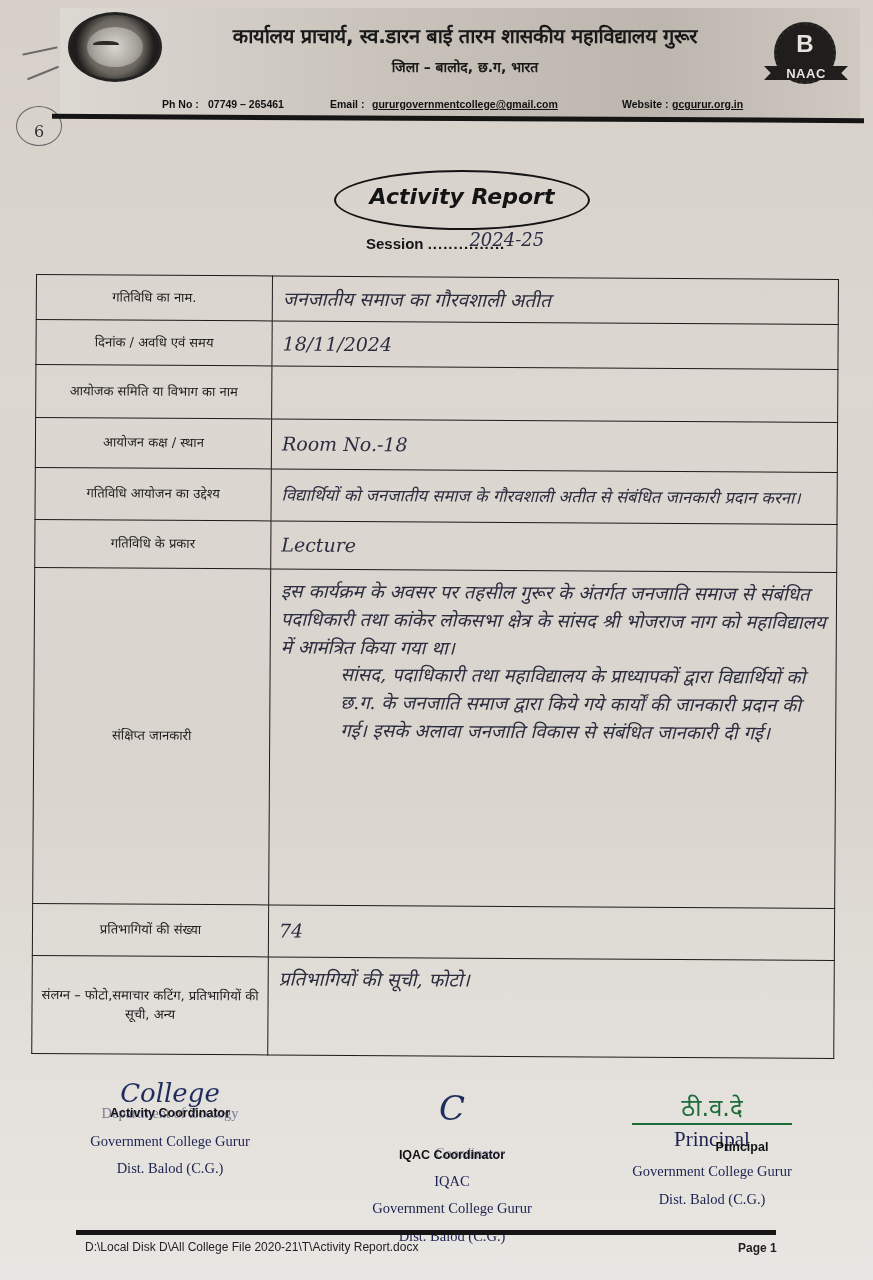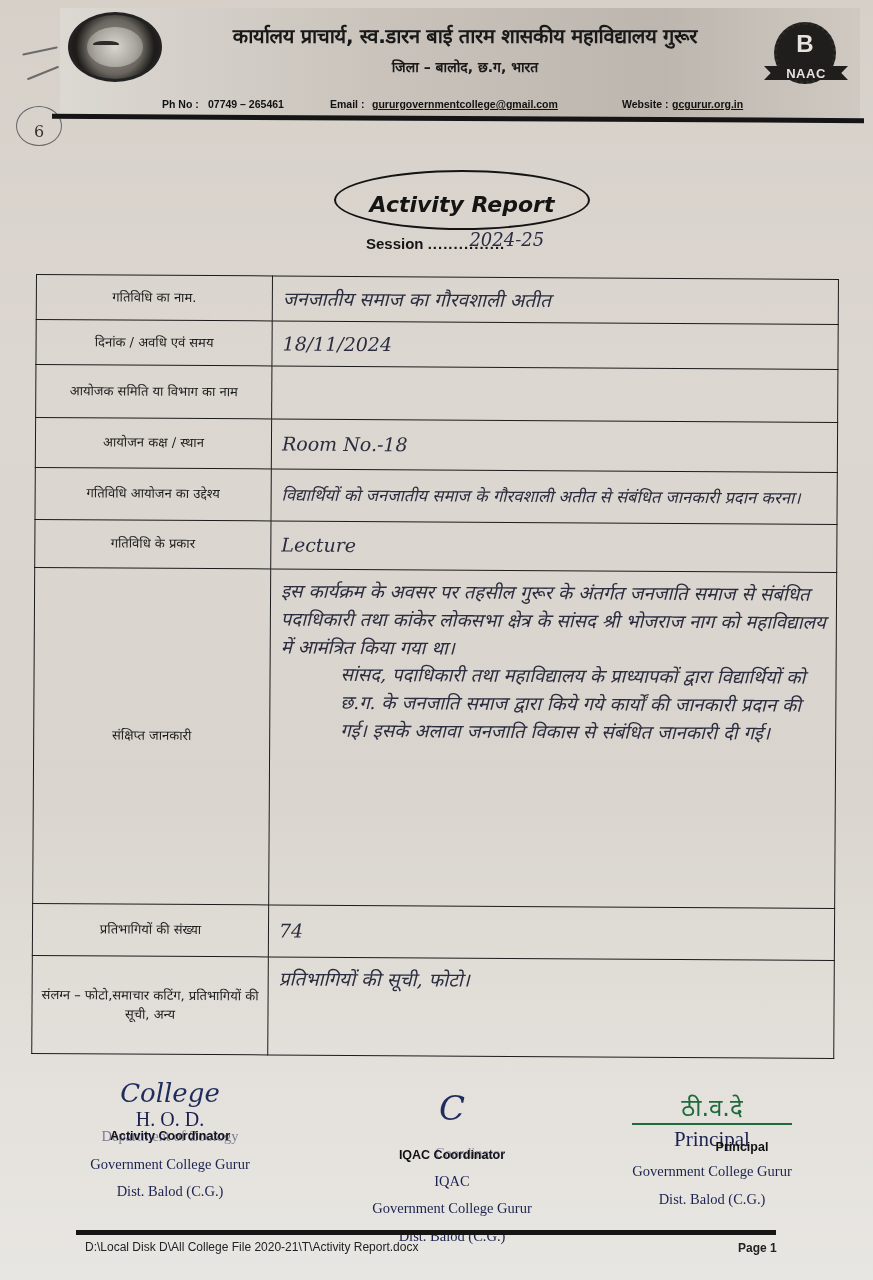--- a/index.html
+++ b/index.html
@@ -81,21 +81,21 @@
     }
     .page-num {
       position: absolute; left: 34px; top: 122px; font-family: "DejaVu Serif", serif; font-size: 16px; color: #333;
     }
     
     .oval {
       position: absolute; left: 334px; top: 170px; width: 256px; height: 60px;
       border: 2.5px solid #141414; border-radius: 50%;
     }
     .oval-title {
-      position: absolute; left: 334px; top: 192px; width: 256px; text-align: center;
+      position: absolute; left: 334px; top: 184px; width: 256px; text-align: center;
       font-family: "DejaVu Sans", sans-serif; font-style: italic; font-weight: bold; font-size: 22px; color: #141414;
     }
     .session {
       position: absolute; left: 366px; top: 232px; font-size: 15px; font-weight: bold; color: #141414; white-space: nowrap;
     }
     .session .dots { letter-spacing: 1px; }
     .session .hand {
       font-family: "DejaVu Serif", serif; font-style: italic; font-weight: normal; font-size: 18px;
       color: #2a2c44; margin-left: -40px; position: relative; top: -3px;
     }
@@ -215,21 +215,20 @@
     </tr>
     <tr style="height:98px;">
       <td class="lbl">संलग्न – फोटो,समाचार कटिंग, प्रतिभागियों की सूची, अन्य</td>
       <td class="val" style="vertical-align:top;padding-top:10px;">प्रतिभागियों की सूची, फोटो।</td>
     </tr>
   </tbody>
     </table>
 
   <div class="sig" style="left:70px;top:1078px;width:200px;">
     <div class="scribble">College</div>
-    <div class="stamp-title">H. O. D.</div>
     <div class="overlay" style="margin-top:-2px;">Activity Coordinator</div>
     <div class="line" style="margin-top:-16px;opacity:0.55;">Department of Zoology</div>
     <div class="line">Government College Gurur</div>
     <div class="line">Dist. Balod (C.G.)</div>
   </div>
 
   <div class="sig" style="left:352px;top:1088px;width:200px;">
     <div class="scribble" style="font-size:34px;height:50px;">C</div>
     <div class="overlay" style="margin-top:10px;">IQAC Coordinator</div>
     <div class="line" style="margin-top:-18px;opacity:0.5;padding-left:36px;">Coordinator</div>

